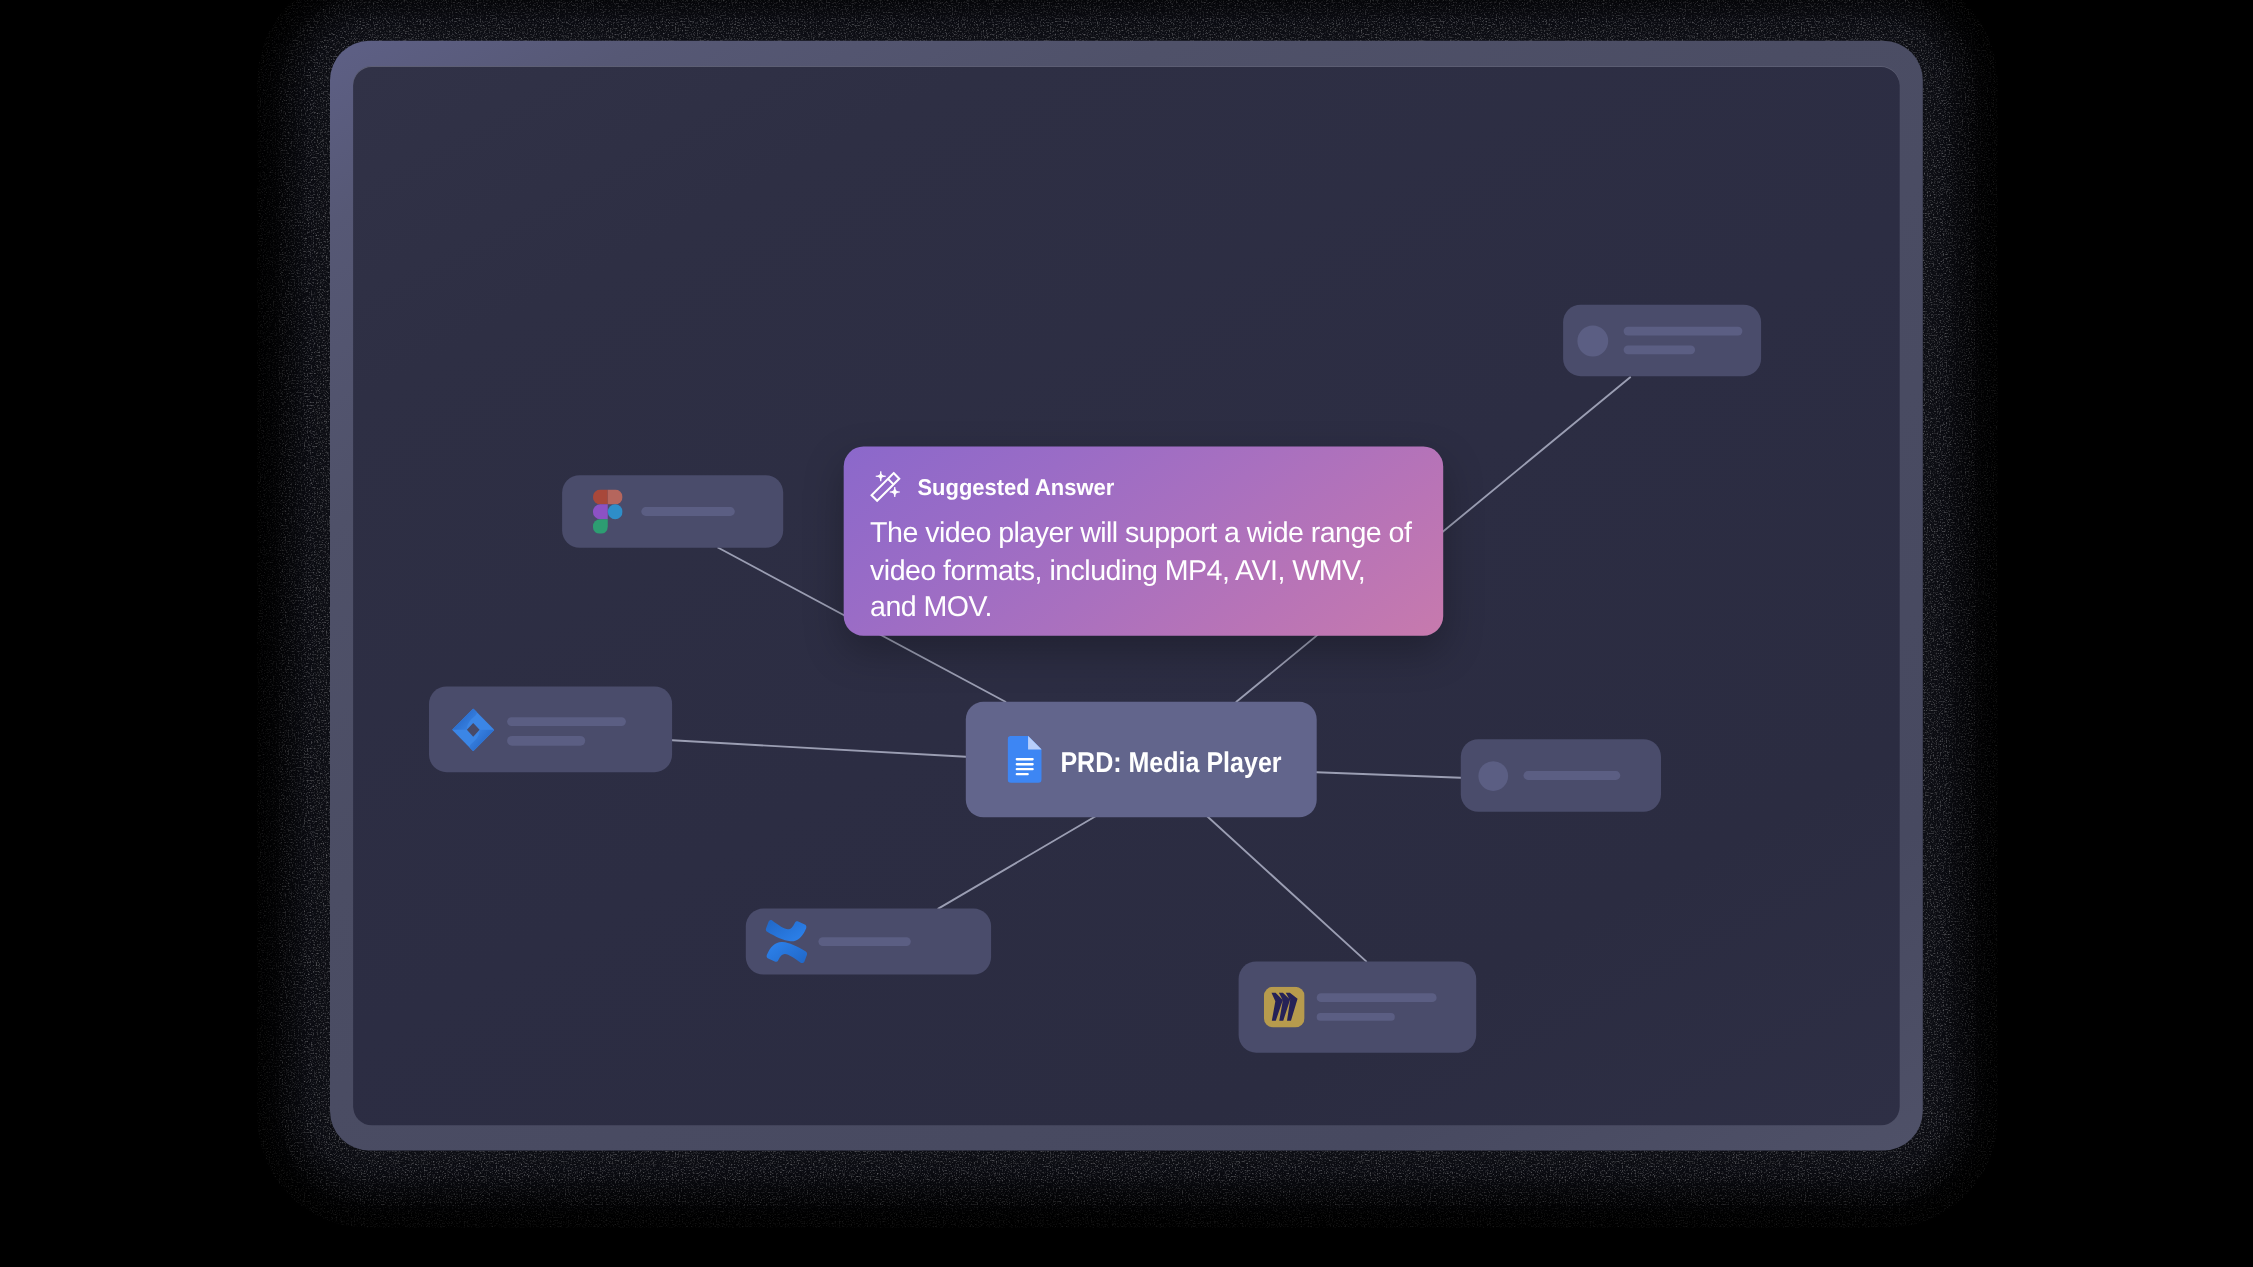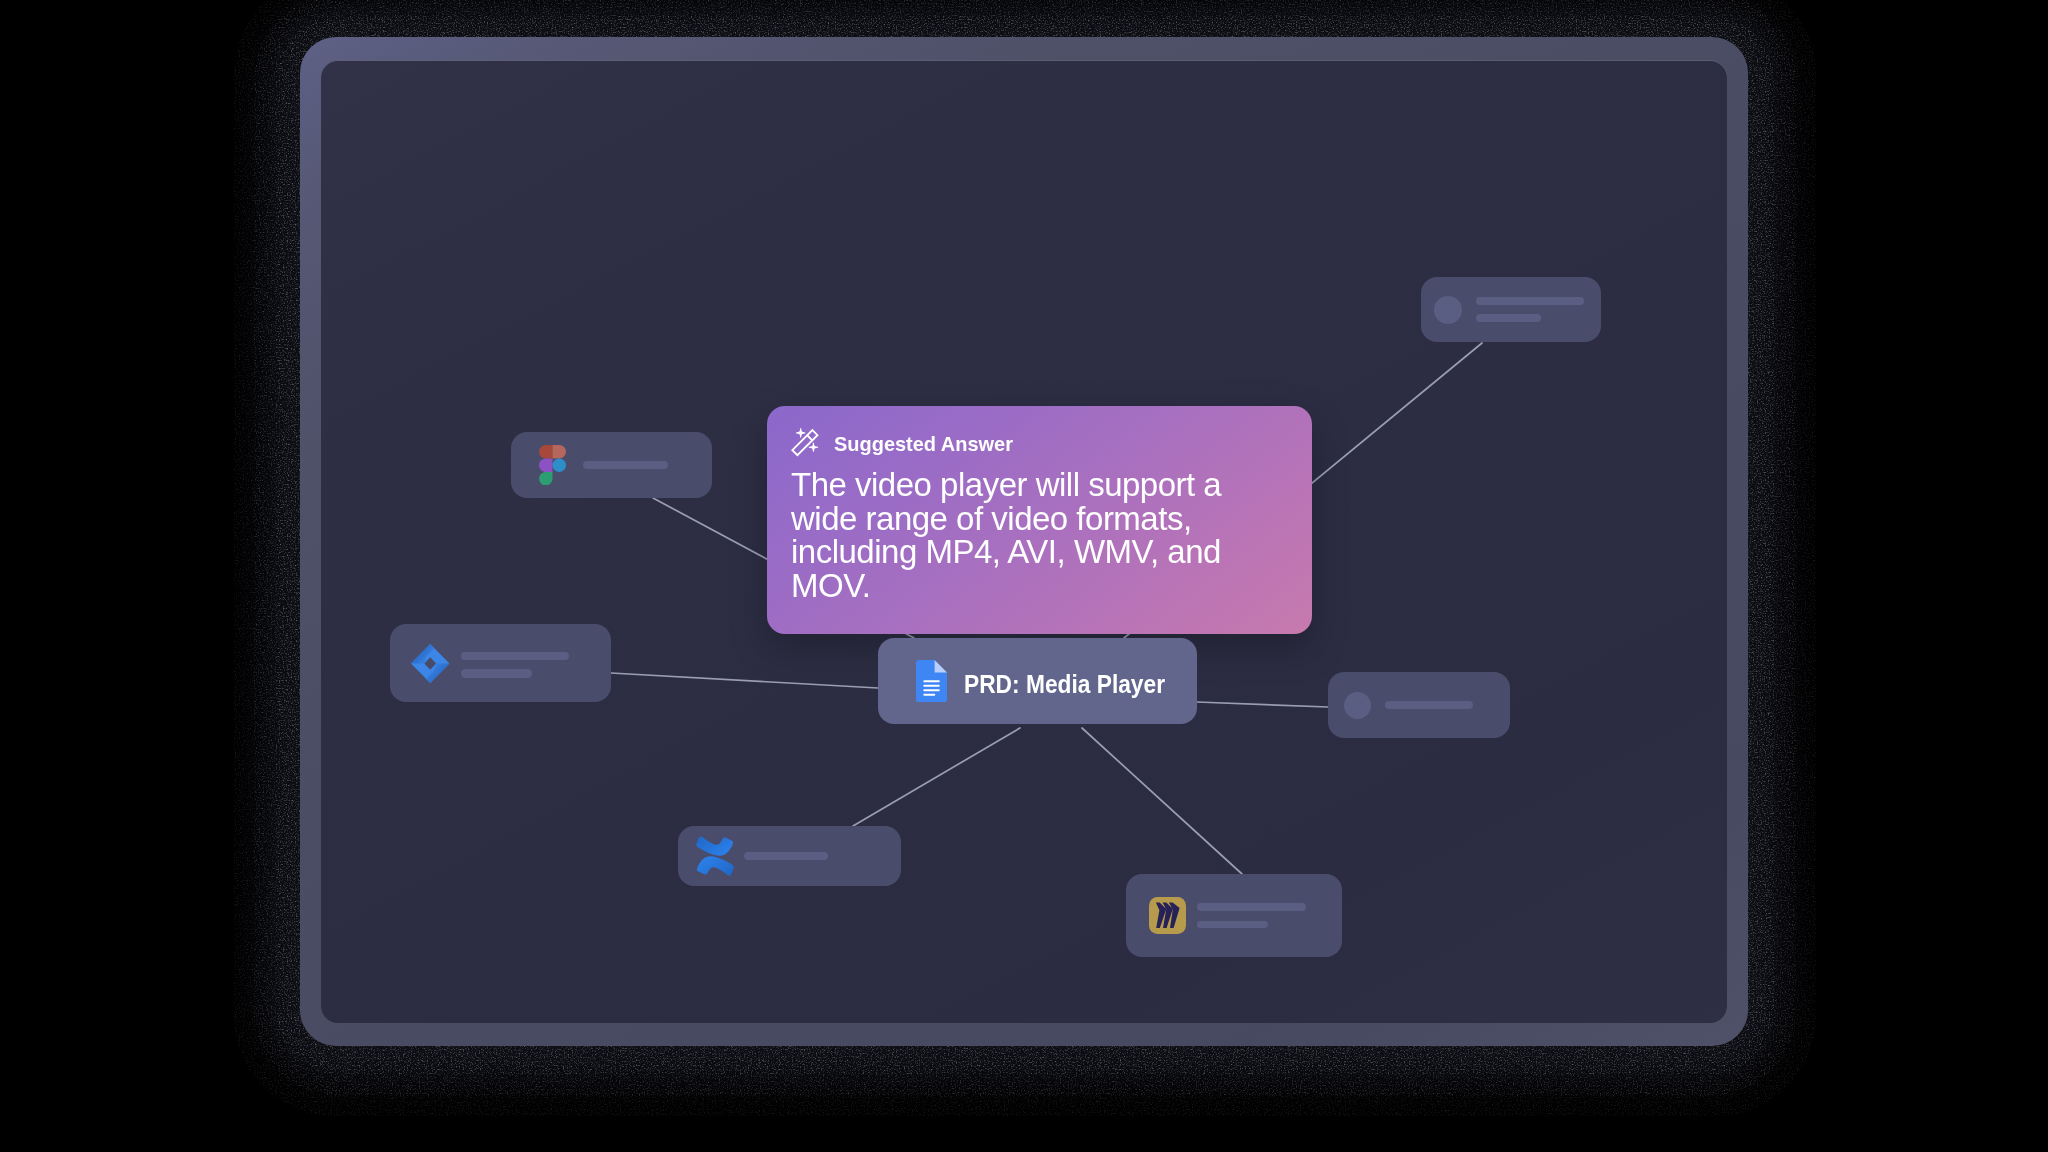--- a/index.html
+++ b/index.html
@@ -36,27 +36,27 @@
   
   #searchbar{position:absolute;left:367px;top:108px;width:690px;height:78px;border-radius:15px;
     background:linear-gradient(90deg,#9269c9 0%,#9c6dc6 32%,#a66fc3 65%,#b272bf 100%);
     display:flex;align-items:center;
     box-shadow:0 10px 30px rgba(0,0,0,.22);}
   #searchbar .q{margin-left:20px;margin-top:6px;flex:0 0 auto;display:flex;align-items:center;}
   #searchbar .qtext{color:#ffffff;font-size:30.5px;font-weight:700;margin-left:13px;
     white-space:nowrap;display:inline-block;transform:scaleX(.885);transform-origin:left center;}
 
   
-  #answer{position:absolute;left:446px;top:346px;width:545px;height:228px;border-radius:18px;
+  #answer{position:absolute;left:446px;top:346px;width:545px;height:172px;border-radius:18px;
     background:linear-gradient(143deg,#8b68cb 0%,#9a6cc6 28%,#a970bf 52%,#b974b6 76%,#c77aad 100%);
     box-shadow:0 14px 36px rgba(0,0,0,.26);}
   #answer .hdr{position:absolute;left:23px;top:23px;display:flex;align-items:center;}
   #answer .hdr .lbl{color:#fff;font-size:20.8px;font-weight:700;margin-left:12px;white-space:nowrap;
     display:inline-block;transform:scaleX(.96);transform-origin:left center;}
-  #answer .body{position:absolute;left:24px;top:62px;width:492px;color:#fff;font-size:33px;
+  #answer .body{position:absolute;left:24px;top:62px;width:492px;color:#fff;font-size:26px;
     line-height:33.6px;font-weight:400;letter-spacing:-.5px;}
 </style>
 </head>
 <body>
 
 <div id="stage">
   <div id="glow"></div>
   <svg id="grain" viewBox="0 0 1590 1150" preserveAspectRatio="none">
     <defs>
       <filter id="nz" x="0" y="0" width="100%" height="100%" color-interpolation-filters="sRGB">
@@ -100,21 +100,21 @@
                        C11.4 7.3 10.4 6.3 6.5 6.3 C10.4 6.3 11.4 5.3 11.4 1.4 Z" fill="#fff" stroke-width="1.1"></path>
               <path d="M25.0 16.7 C25.0 20.6 26.0 21.6 29.9 21.6 C26.0 21.6 25.0 22.6 25.0 26.5
                        C25.0 22.6 24.0 21.6 20.1 21.6 C24.0 21.6 25.0 20.6 25.0 16.7 Z" fill="#fff" stroke-width="1.1"></path>
             </svg>
           </span>
           <span class="lbl">Suggested Answer</span>
         </div>
         <div class="body">The video player will support a wide range of video formats, including MP4, AVI, WMV, and MOV.</div>
       </div>
 
-      <div class="card active" id="node-prd" style="left:557px;top:578px;width:319px;height:86px;">
+      <div class="card active" id="node-prd" style="left:557px;top:578px;width:319px;height:105px;">
         <span class="nicon" style="margin-left:38px;width:31px;height:42.5px;display:block;">
           <svg width="31" height="42.5" viewBox="0 0 31 42.5">
             <path d="M3.2 0 H18.6 L31 12.4 V39.3 A3.2 3.2 0 0 1 27.8 42.5 H3.2 A3.2 3.2 0 0 1 0 39.3 V3.2 A3.2 3.2 0 0 1 3.2 0 Z" fill="#3d86f4"></path>
             <path d="M18.6 0 L31 12.4 H18.6 Z" fill="#b8cffb"></path>
             <g fill="#ffffff">
               <rect x="7.3" y="20.2" width="16.5" height="2.1" rx="1.05"></rect>
               <rect x="7.3" y="24.7" width="16.5" height="2.1" rx="1.05"></rect>
               <rect x="7.3" y="29.2" width="16.5" height="2.1" rx="1.05"></rect>
               <rect x="7.3" y="33.7" width="12.0" height="2.1" rx="1.05"></rect>
             </g>

